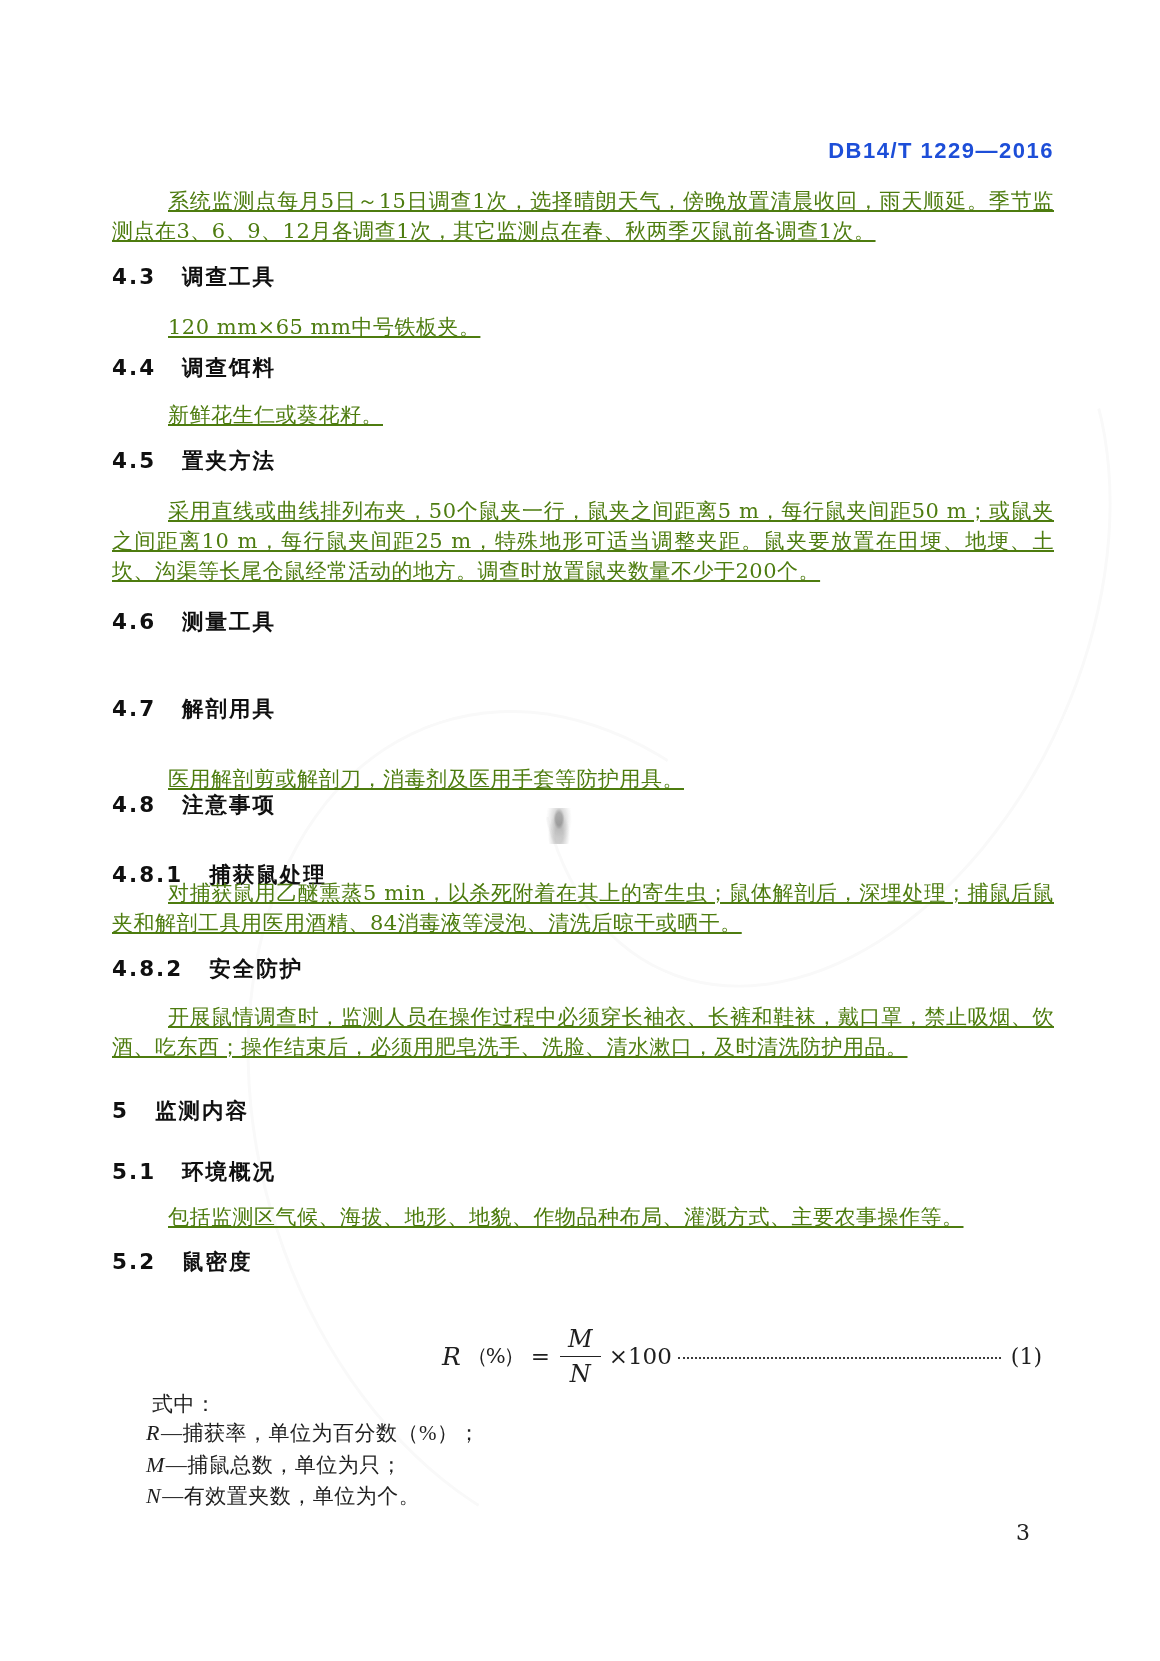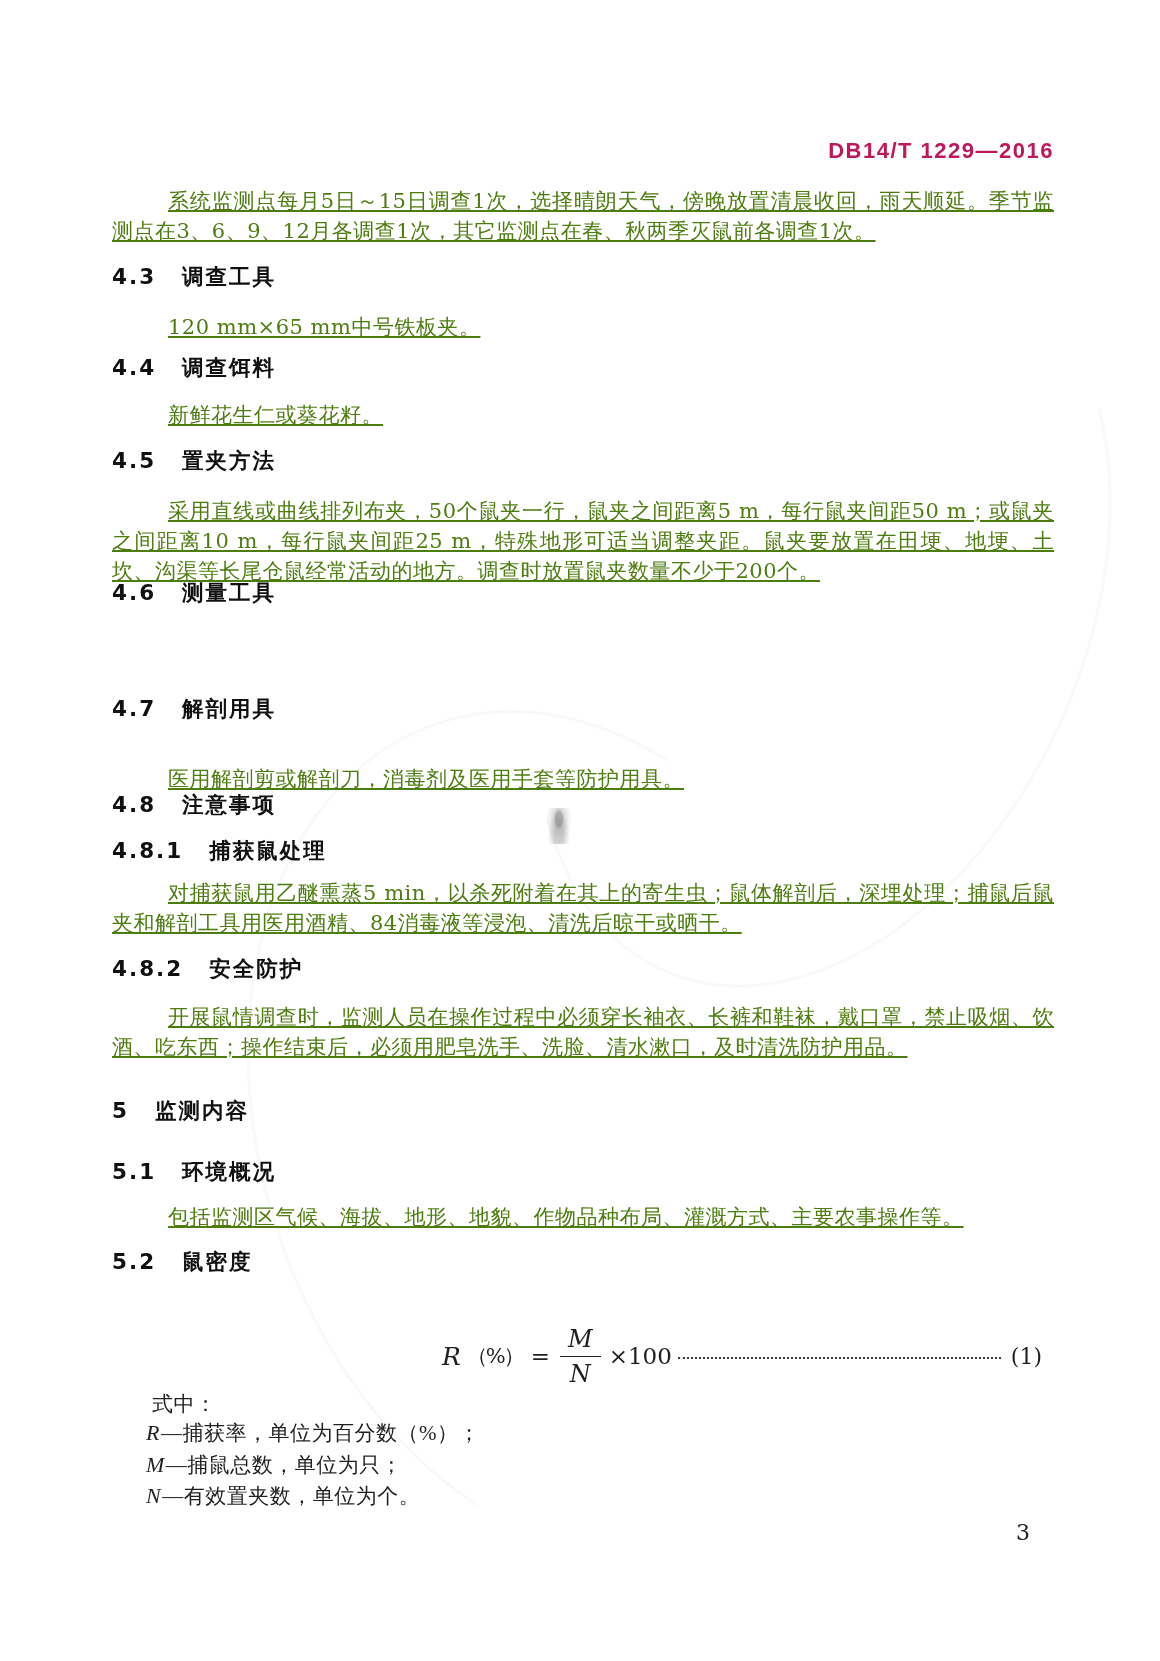--- a/index.html
+++ b/index.html
@@ -9,21 +9,21 @@
     margin:0 auto;
     background:#ffffff;
     color:#1f1f1f;
     overflow:hidden;
     font-family:"DejaVu Serif","Liberation Serif",serif;
   }
   
   .hdr-code{
     position:absolute; top:138px; right:106px;
     font-family:"Liberation Sans","DejaVu Sans",sans-serif;
-    font-size:22px; font-weight:600; letter-spacing:1.5px; color:#be185d;
+    font-size:22px; font-weight:600; letter-spacing:1.5px; color:#1d4ed8;
   }
   .para{
     position:absolute; left:112px; width:942px;
     font-size:21px; line-height:30px; letter-spacing:.5px;
     text-align:justify; text-indent:56px; color:#4d7c0f;text-decoration:underline;
   }
   .heading{
     position:absolute; left:112px; white-space:nowrap;
     font-family:"DejaVu Sans","Liberation Sans",sans-serif;
     font-size:21.5px; line-height:22px; color:#101010;
@@ -84,34 +84,34 @@
   <div class="heading" style="top:357px">
     <span class="h-num">4.4</span><span class="h-title">调查饵料</span>
   </div>
   <div class="para" style="top:400px">新鲜花生仁或葵花籽。</div>
 
   <div class="heading" style="top:450px">
     <span class="h-num">4.5</span><span class="h-title">置夹方法</span>
   </div>
   <div class="para" style="top:496px">采用直线或曲线排列布夹，50个鼠夹一行，鼠夹之间距离5 m，每行鼠夹间距50 m；或鼠夹之间距离10 m，每行鼠夹间距25 m，特殊地形可适当调整夹距。鼠夹要放置在田埂、地埂、土坎、沟渠等长尾仓鼠经常活动的地方。调查时放置鼠夹数量不少于200个。</div>
 
-  <div class="heading" style="top:582px">
+  <div class="heading" style="top:611px">
     <span class="h-num">4.6</span><span class="h-title">测量工具</span>
   </div>
 
   <div class="heading" style="top:698px">
     <span class="h-num">4.7</span><span class="h-title">解剖用具</span>
   </div>
   <div class="para" style="top:764px">医用解剖剪或解剖刀，消毒剂及医用手套等防护用具。</div>
 
   <div class="heading" style="top:794px">
     <span class="h-num">4.8</span><span class="h-title">注意事项</span>
   </div>
 
-  <div class="heading" style="top:840px">
+  <div class="heading" style="top:864px">
     <span class="h-num">4.8.1</span><span class="h-title">捕获鼠处理</span>
   </div>
   <div class="para" style="top:878px">对捕获鼠用乙醚熏蒸5 min，以杀死附着在其上的寄生虫；鼠体解剖后，深埋处理；捕鼠后鼠夹和解剖工具用医用酒精、84消毒液等浸泡、清洗后晾干或晒干。</div>
 
   <div class="heading" style="top:958px">
     <span class="h-num">4.8.2</span><span class="h-title">安全防护</span>
   </div>
   <div class="para" style="top:1002px">开展鼠情调查时，监测人员在操作过程中必须穿长袖衣、长裤和鞋袜，戴口罩，禁止吸烟、饮酒、吃东西；操作结束后，必须用肥皂洗手、洗脸、清水漱口，及时清洗防护用品。</div>
 
   <div class="heading" style="top:1100px">

